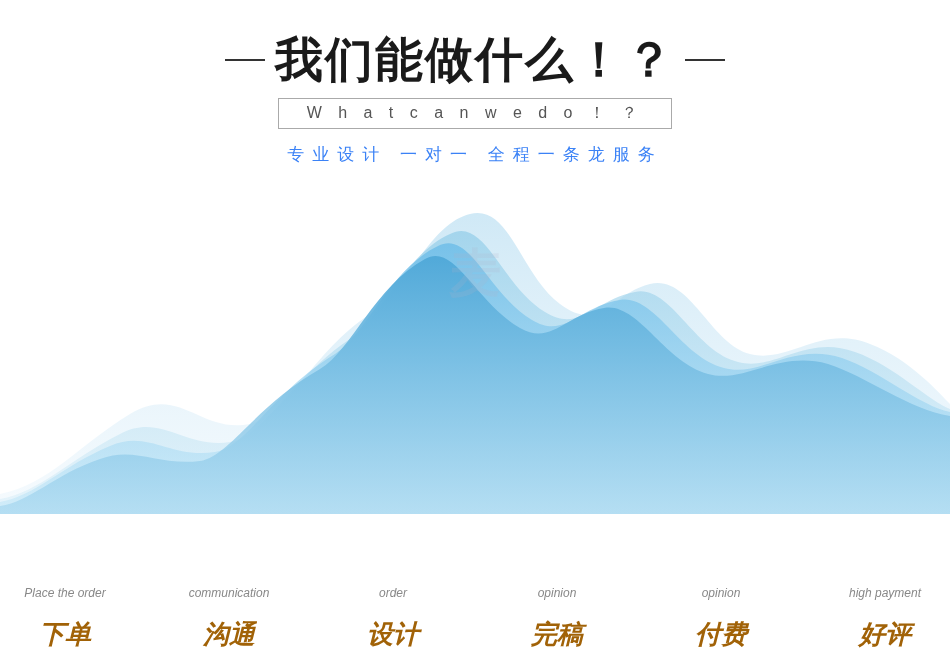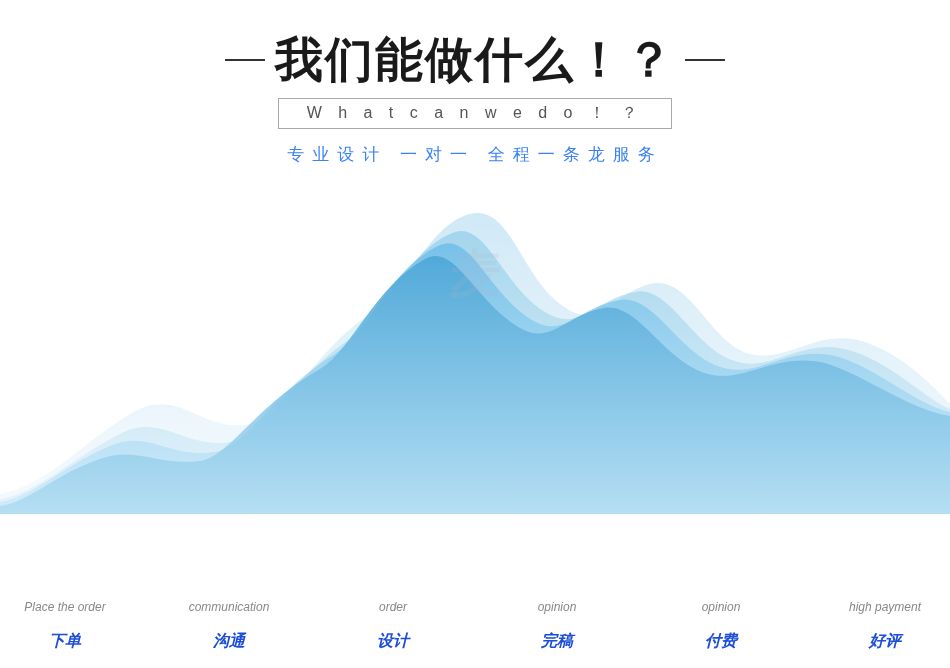--- a/index.html
+++ b/index.html
@@ -119,22 +119,22 @@
       font-size: 12px;
       color: #888;
       font-family: 'Arial', sans-serif;
       font-weight: 400;
       text-align: center;
       line-height: 1.4;
       min-height: 30px;
     }
 
     .label-cn {
-      font-size: 16px;
-      color: #1d4ed8;
+      font-size: 26px;
+      color: #a16207;
       font-family: 'SimHei', 'Microsoft YaHei', sans-serif;
       font-weight: 700;
       margin-top: 2px;
     }
   </style>
 </head>
 <body>
 
 <div class="page-container">
 

